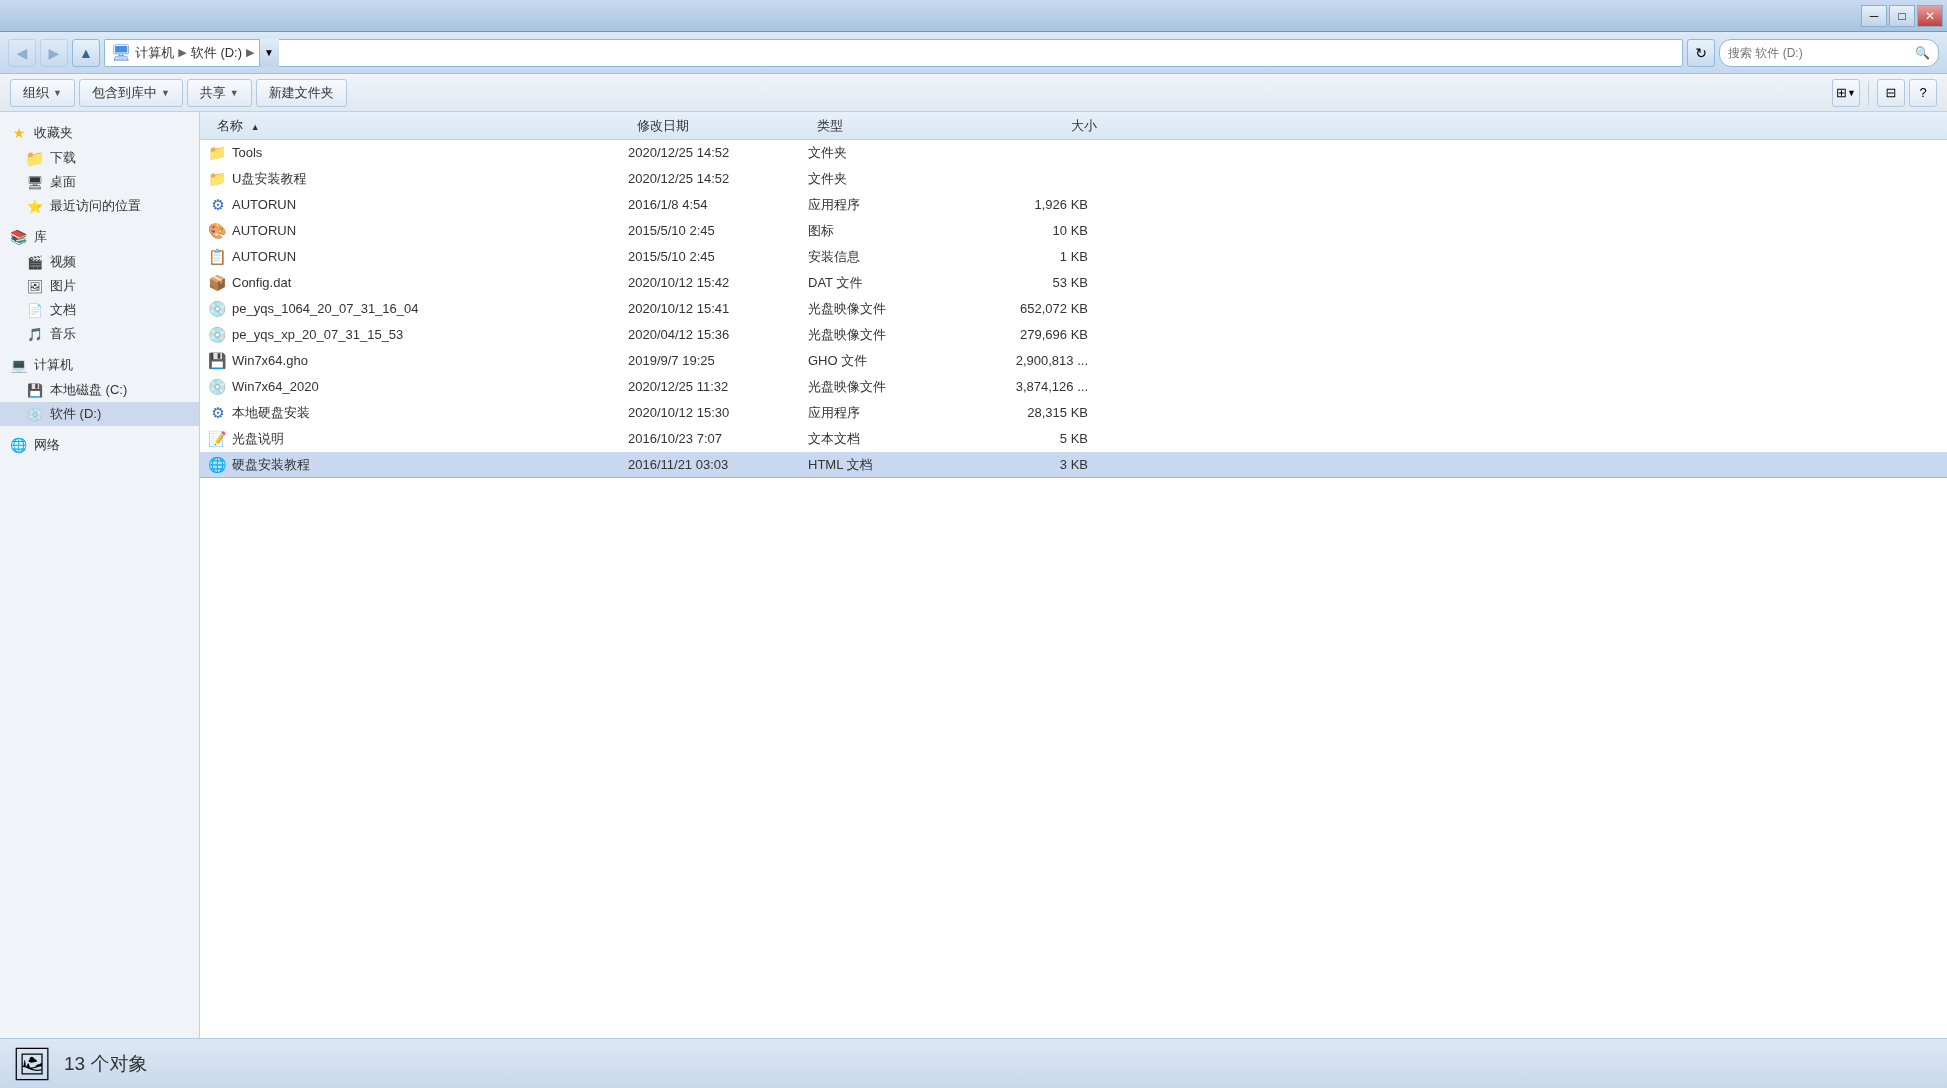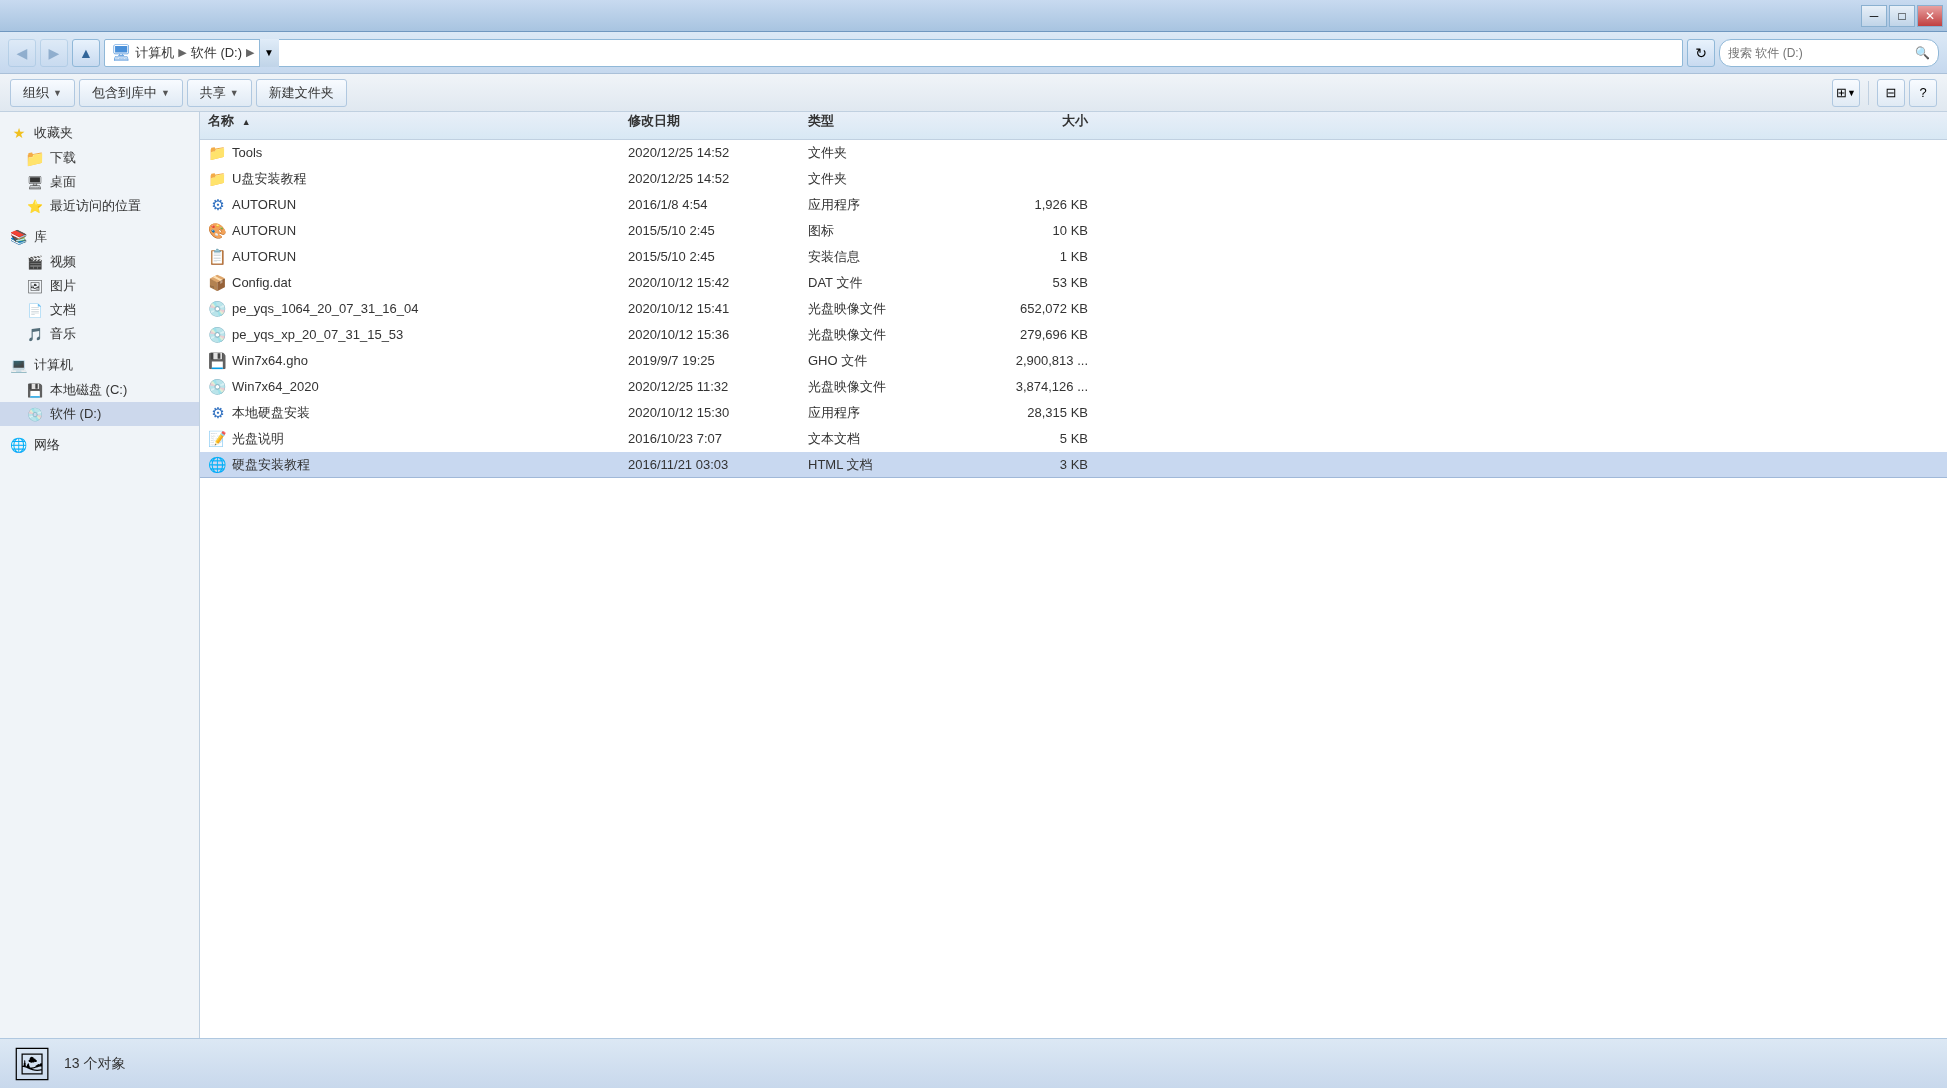--- a/index.html
+++ b/index.html
@@ -228,28 +228,28 @@
 
     
     .file-area {
       flex: 1;
       display: flex;
       flex-direction: column;
       overflow: hidden;
     }
     .file-header {
       display: flex;
-      align-items: flex-start;
+      align-items: center;
       height: 28px;
       background: linear-gradient(to bottom, #e8eff8, #d8e8f4);
       border-bottom: 1px solid #c0d0e0;
-      padding: 0 8px;
+      padding: 0 17px;
       font-size: 13px;
       color: #333;
-      font-weight: bold;
+      font-weight: normal;
     }
     .col-name { flex: 0 0 420px; cursor: pointer; }
     .col-date { flex: 0 0 180px; cursor: pointer; }
     .col-type { flex: 0 0 150px; cursor: pointer; }
     .col-size { flex: 0 0 130px; text-align: right; cursor: pointer; }
     .col-header-arrow { font-size: 9px; margin-left: 4px; }
 
     .file-list {
       flex: 1;
       overflow-y: auto;
@@ -289,21 +289,21 @@
       padding: 0 12px;
       gap: 12px;
     }
     .statusbar-icon {
       width: 40px;
       height: 40px;
       display: flex;
       align-items: center;
       justify-content: center;
     }
-    .statusbar-text { font-size: 14px; color: #333; }
+    .statusbar-text { font-size: 19px; color: #333; }
 
     
     .icon-folder { color: #e8a020; }
     .icon-exe { color: #3070c0; }
     .icon-ico { color: #d06020; }
     .icon-inf { color: #808080; }
     .icon-dat { color: #606060; }
     .icon-iso { color: #4080a0; }
     .icon-gho { color: #6060a0; }
     .icon-txt { color: #404040; }
@@ -517,21 +517,21 @@
       </div>
       <div class="col-date">2020/10/12 15:41</div>
       <div class="col-type">光盘映像文件</div>
       <div class="col-size">652,072 KB</div>
     </div>
         <div class="file-row">
       <div class="col-name">
         <span class="file-icon icon-iso">💿</span>
         <span>pe_yqs_xp_20_07_31_15_53</span>
       </div>
-      <div class="col-date">2020/10/12 15:36</div>
+      <div class="col-date">2020/04/12 15:36</div>
       <div class="col-type">光盘映像文件</div>
       <div class="col-size">279,696 KB</div>
     </div>
         <div class="file-row">
       <div class="col-name">
         <span class="file-icon icon-gho">💾</span>
         <span>Win7x64.gho</span>
       </div>
       <div class="col-date">2019/9/7 19:25</div>
       <div class="col-type">GHO 文件</div>

